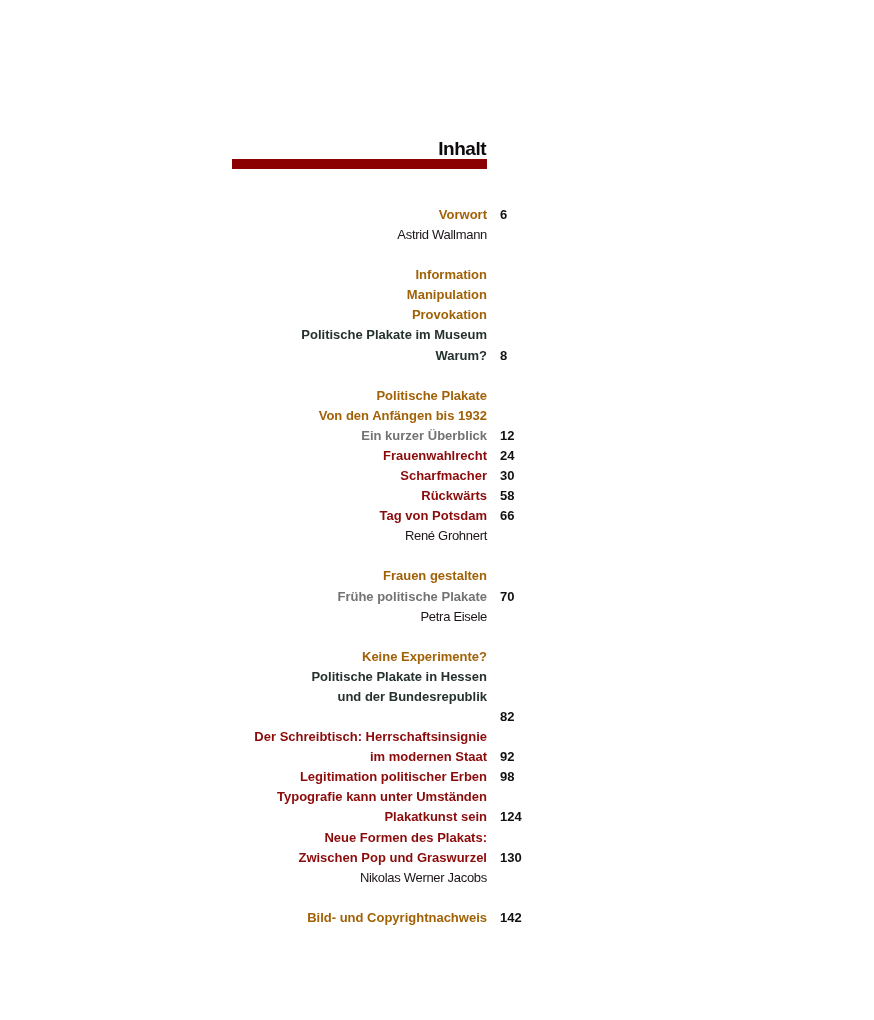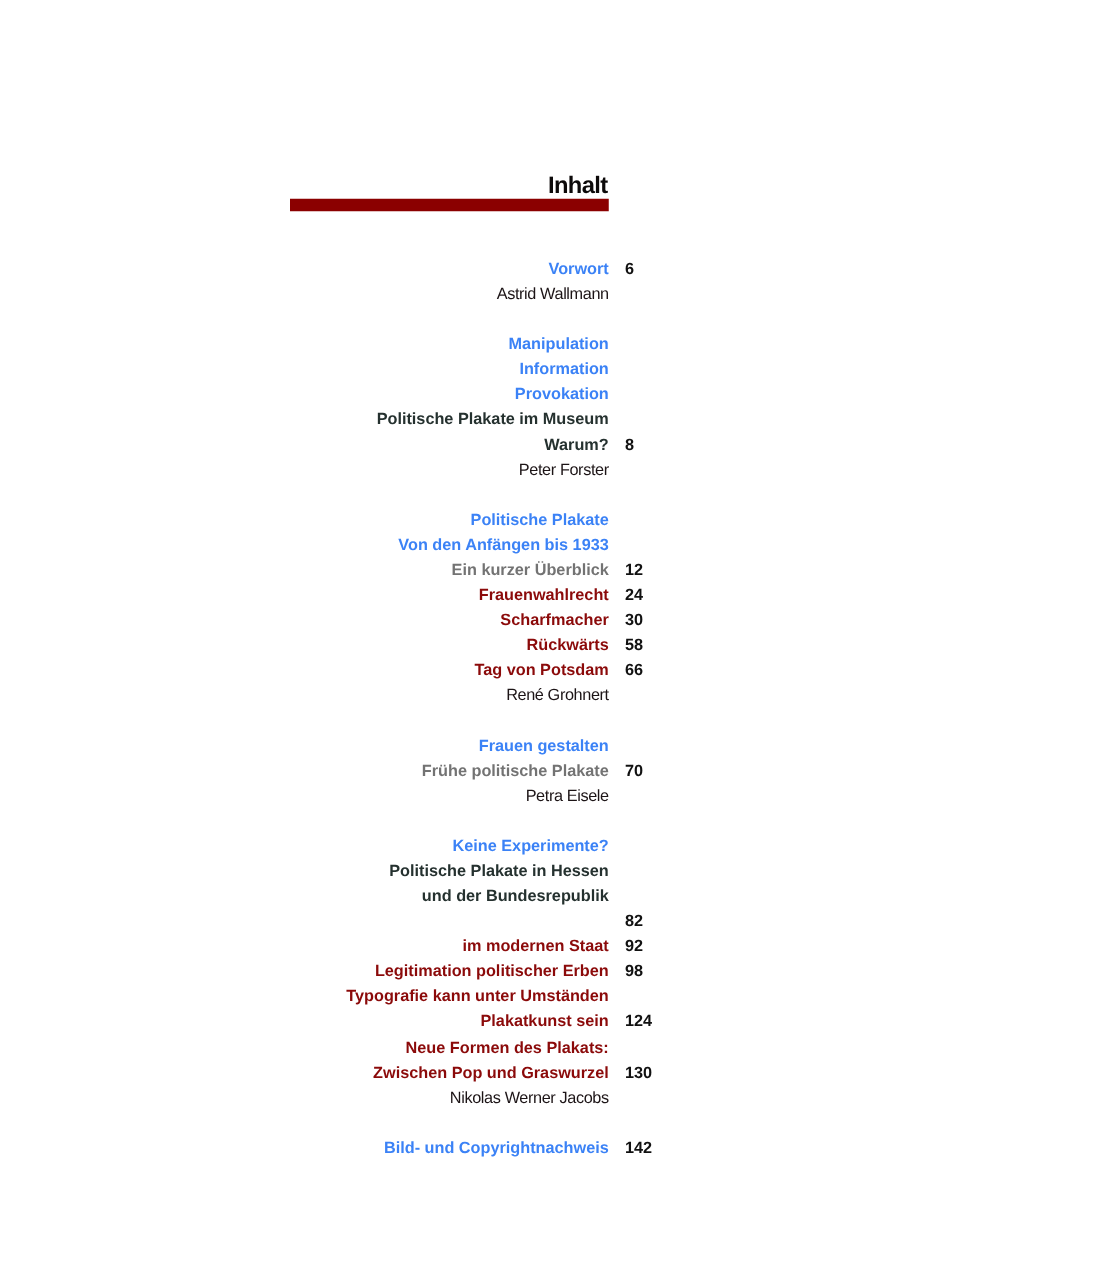--- a/index.html
+++ b/index.html
@@ -68,21 +68,21 @@
       white-space: nowrap;
       font-weight: bold;
     }
     .row .page-num {
       position: absolute;
       left: 300px;
       top: 0;
       font-weight: bold;
       color: #111111;
     }
-    .c-head { color: #3b82f6; text-align: center; }
+    .c-head { color: #a16207; text-align: center; }
     .c-slate { color: #25312f; }
     .c-teal { color: #737373; }
     .c-red { color: #8b0a0a; }
     .c-author .label {
       font-weight: normal;
       color: #1c1416;
       letter-spacing: -0.3px;
     }
   </style>
 </head>
@@ -99,45 +99,42 @@
         <div class="row ">
           <span class="label c-head">Vorwort</span>
           <span class="page-num">6</span>
         </div>
         <div class="row c-author">
           <span class="label">Astrid Wallmann</span>
         </div>
       </div>
       <div class="group">
         <div class="row ">
+          <span class="label c-head">Information</span>
+        </div>
+        <div class="row ">
           <span class="label c-head">Manipulation</span>
-        </div>
-        <div class="row ">
-          <span class="label c-head">Information</span>
         </div>
         <div class="row ">
           <span class="label c-head">Provokation</span>
         </div>
         <div class="row ">
           <span class="label c-slate">Politische Plakate im Museum</span>
         </div>
         <div class="row ">
           <span class="label c-slate">Warum?</span>
           <span class="page-num">8</span>
         </div>
-        <div class="row c-author">
-          <span class="label">Peter Forster</span>
-        </div>
       </div>
       <div class="group">
         <div class="row ">
           <span class="label c-head">Politische Plakate</span>
         </div>
         <div class="row ">
-          <span class="label c-head">Von den Anfängen bis 1933</span>
+          <span class="label c-head">Von den Anfängen bis 1932</span>
         </div>
         <div class="row ">
           <span class="label c-teal">Ein kurzer Überblick</span>
           <span class="page-num">12</span>
         </div>
         <div class="row ">
           <span class="label c-red">Frauenwahlrecht</span>
           <span class="page-num">24</span>
         </div>
         <div class="row ">
@@ -173,20 +170,23 @@
           <span class="label c-head">Keine Experimente?</span>
         </div>
         <div class="row ">
           <span class="label c-slate">Politische Plakate in Hessen</span>
         </div>
         <div class="row ">
           <span class="label c-slate">und der Bundesrepublik</span>
         </div>
         <div class="row ">
           <span class="page-num">82</span>
+        </div>
+        <div class="row ">
+          <span class="label c-red">Der Schreibtisch: Herrschaftsinsignie</span>
         </div>
         <div class="row ">
           <span class="label c-red">im modernen Staat</span>
           <span class="page-num">92</span>
         </div>
         <div class="row ">
           <span class="label c-red">Legitimation politischer Erben</span>
           <span class="page-num">98</span>
         </div>
         <div class="row ">

